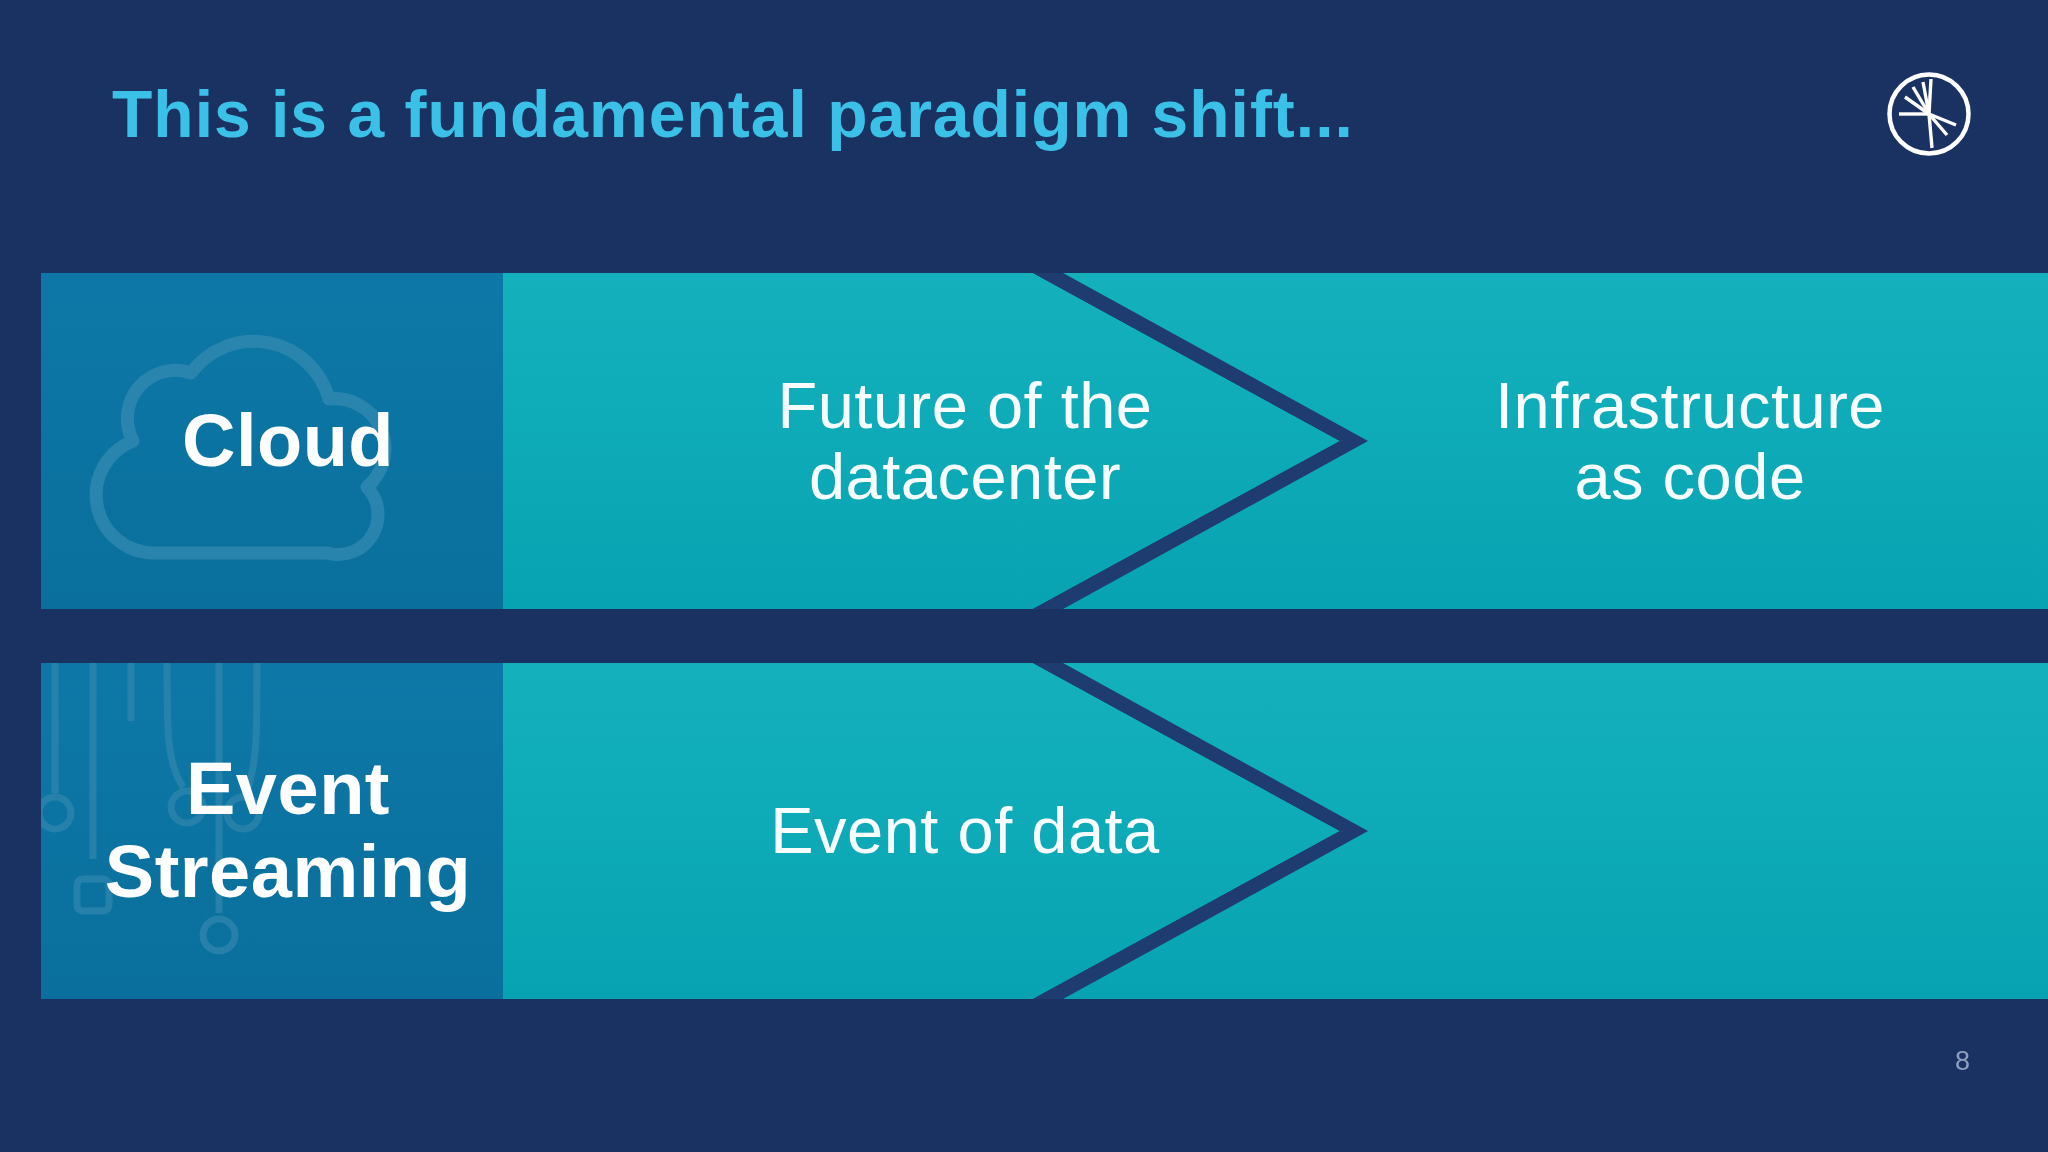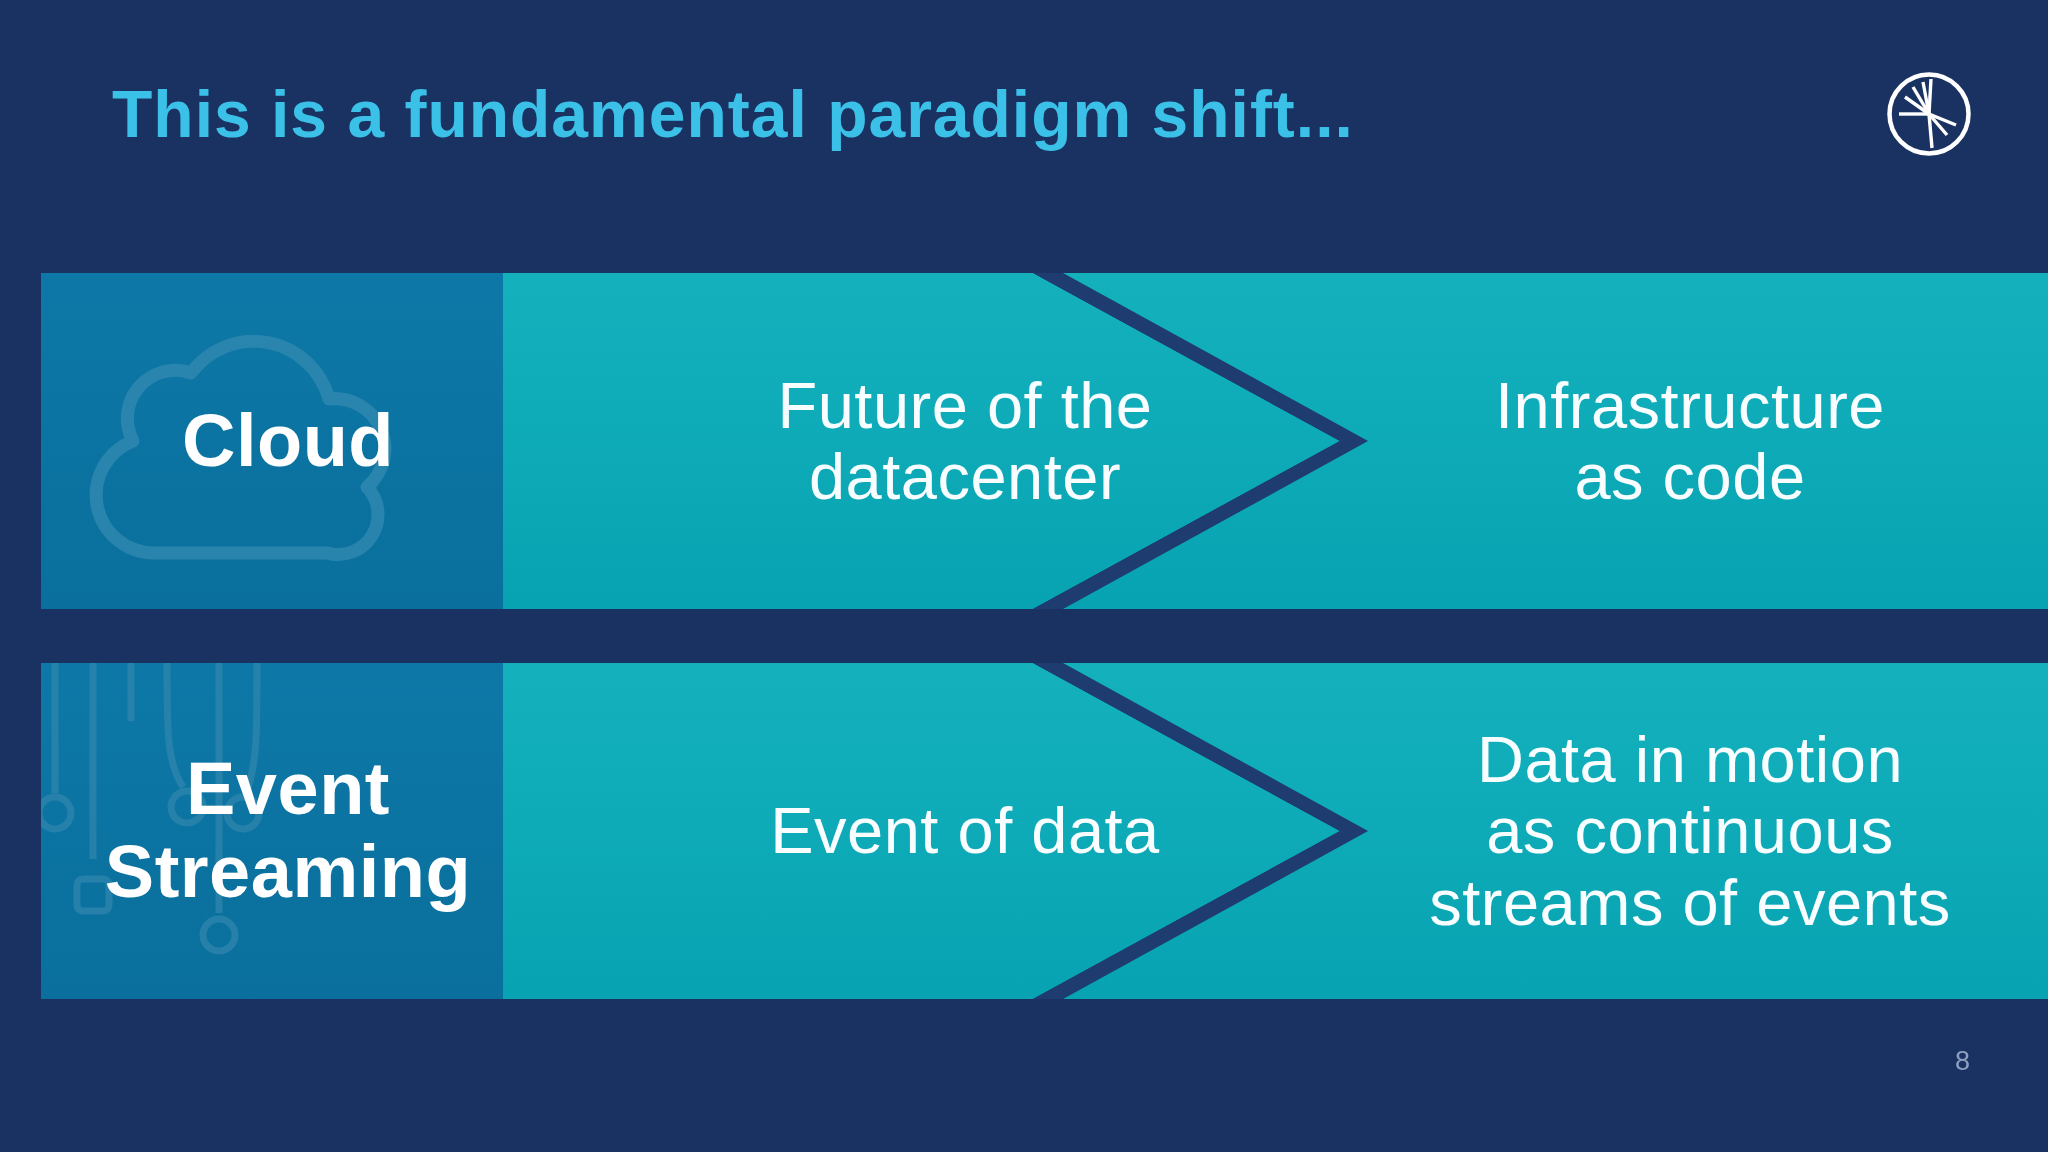--- a/index.html
+++ b/index.html
@@ -117,20 +117,17 @@
 Streaming</div>
     </div>
 
     <svg class="rowshape" viewBox="0 0 1545 336" preserveAspectRatio="none">
       <polygon points="0,0 530,0 837,168 530,336 0,336" fill="url(#tealGrad)"></polygon>
       <polygon points="530,0 560,0 865,168 560,336 530,336 837,168" fill="#1e3c6f"></polygon>
       <polygon points="560,0 1545,0 1545,336 560,336 865,168" fill="url(#tealGrad)"></polygon>
     </svg>
 
     <div class="step step-1">Event of data</div>
-    <div class="step step-2">Data in motion
-as continuous
-streams of events</div>
   </section>
 
   <div class="pagenum">8</div>
 
 </div>
 
 </body></html>

